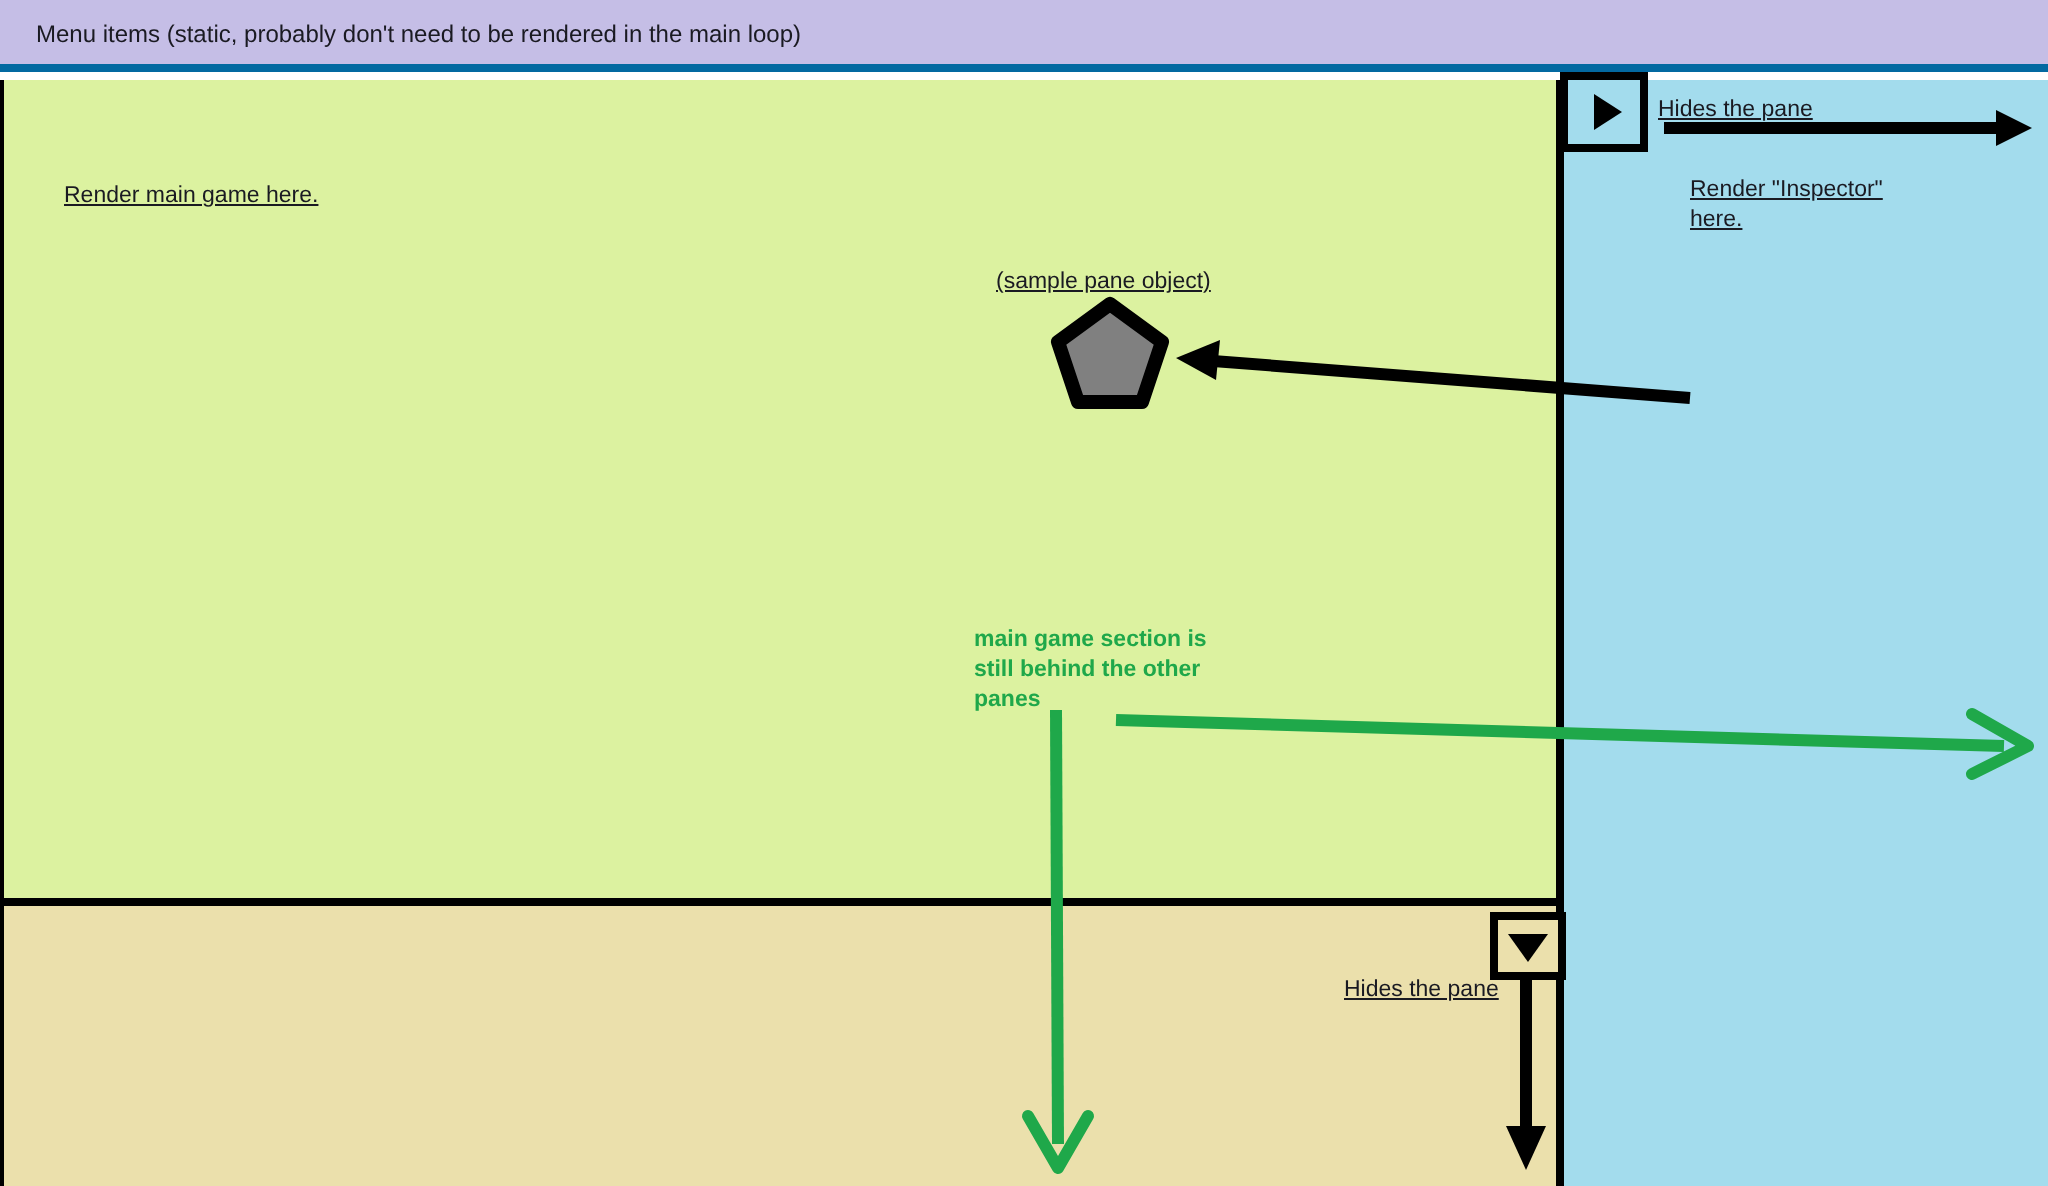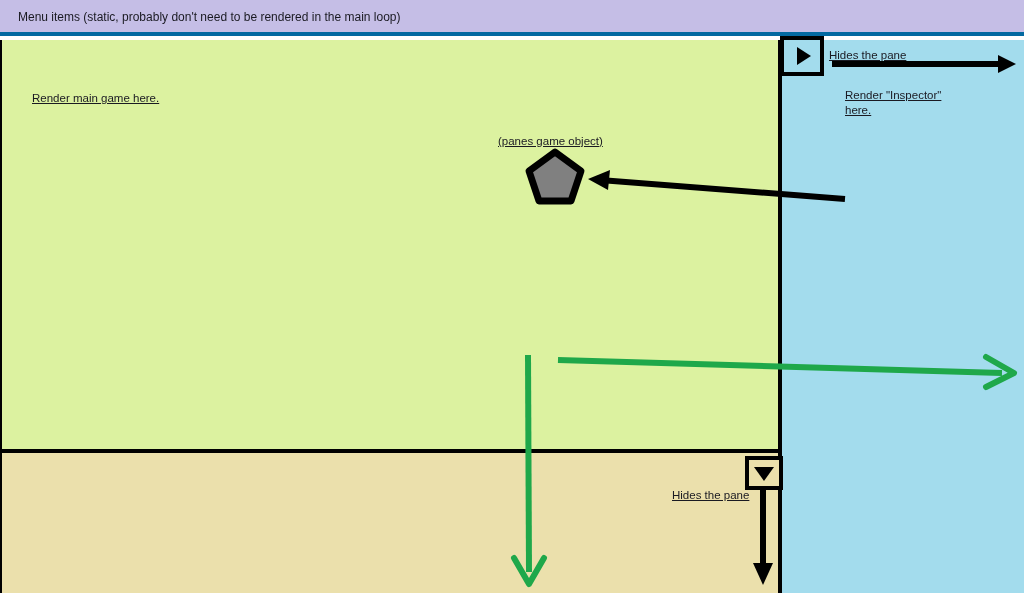--- a/index.html
+++ b/index.html
@@ -149,30 +149,33 @@
   <div class="edge-left"></div>
 
   <div class="pane-game"></div>
 
   <div class="pane-inspector"></div>
 
   <div class="pane-bottom"></div>
 
   <div class="txt txt-game-hint">Render main game here.</div>
 
-  <div class="txt txt-sample-obj">(panes game object)</div>
+  <div class="txt txt-sample-obj">(sample pane object)</div>
 
   <div class="txt txt-hides-top">Hides the pane</div>
 
   <div class="txt txt-inspector-render">Render "Inspector"
 here.</div>
 
 
   <div class="txt txt-hides-bottom">Hides the pane</div>
 
+  <div class="txt-green-note">main game section is
+still behind the other
+panes</div>
 
   <button class="toggle-btn btn-hide-inspector">
     <span class="tri-right"></span>
   </button>
 
   <button class="toggle-btn btn-hide-bottom">
     <span class="tri-down"></span>
   </button>
 
   <svg class="overlay" viewBox="0 0 1024 593">

